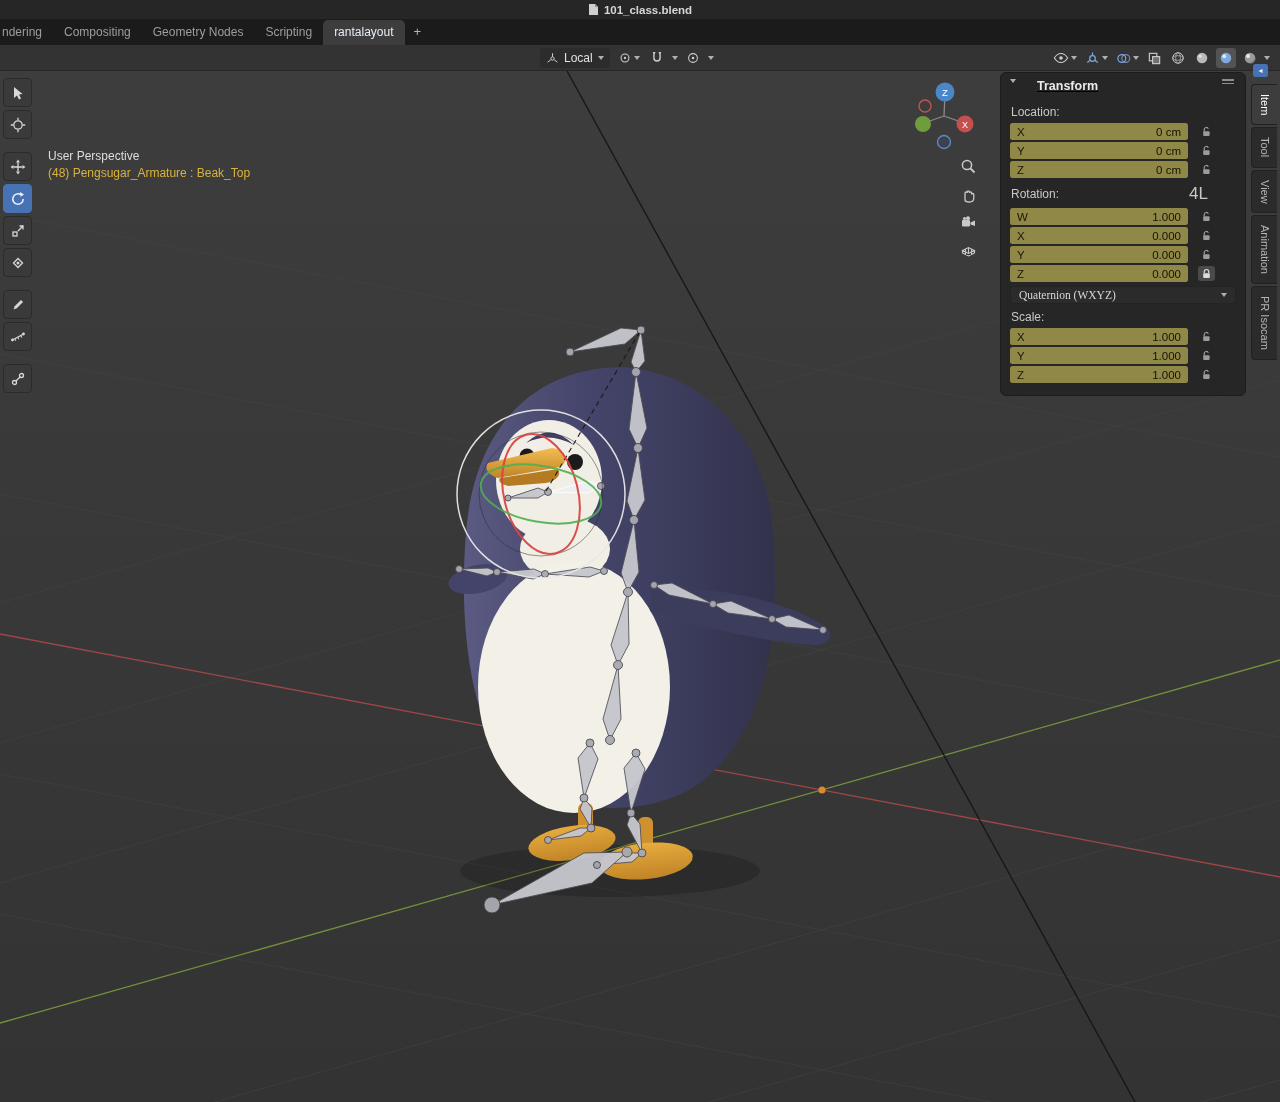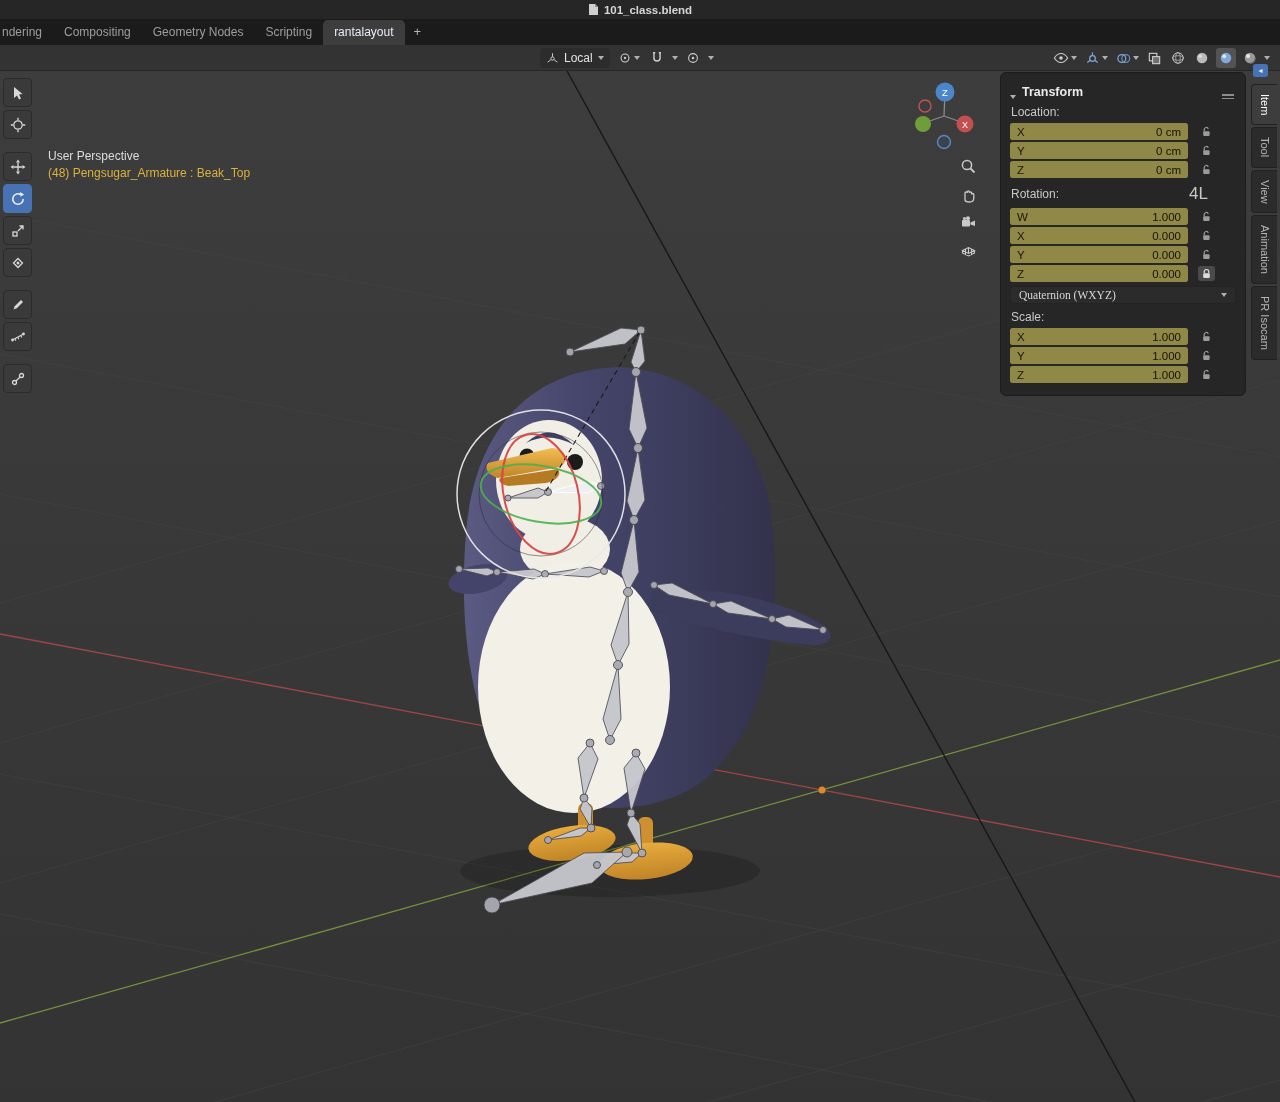--- a/index.html
+++ b/index.html
@@ -49,21 +49,21 @@
   .ovl-line2 { position:absolute; left:48px; top:95px; font-size:12px; color:#d9b13b; z-index:4; }
 
   
   .navgizmo { position:absolute; left:908px; top:80px; z-index:5; }
   .viewbtns { position:absolute; left:956px; top:155px; display:flex; flex-direction:column; gap:6px; z-index:5; }
   .vbtn { width:24px; height:22px; display:flex; align-items:center; justify-content:center; }
 
   
   .npanel { position:absolute; left:1000px; top:72px; width:246px; background:rgba(37,37,37,0.97);
             border:1px solid #1c1c1c; border-radius:6px; padding:6px 9px 10px 9px; z-index:6; }
-  .np-head { display:flex; align-items:flex-end; gap:6px; height:20px; }
+  .np-head { display:flex; align-items:flex-start; gap:21px; height:20px;text-decoration:underline; }
   .np-head .t { font-size:12.5px; color:#eaeaea; font-weight:bold; flex:1; }
   .drag-dots { display:flex; flex-direction:column; gap:2px; margin-right:2px; }
   .drag-dots i { display:block; width:12px; height:1.5px; background:#8d8d8d; }
   .seclabel { font-size:12px; color:#c8c8c8; margin:6px 0 4px 1px; display:flex; align-items:center; }
   .seclabel .badge { margin-left:auto; margin-right:28px; color:#c8c8c8; font-size:17px; }
   .prow { display:flex; align-items:center; margin-bottom:2px; }
   .pfield { width:178px; height:17px; background:#8f8847; border-radius:2.5px; display:flex;
             align-items:center; justify-content:space-between; padding:0 7px; }
   .pfield .ax { font-size:11.5px; color:#1b1808; }
   .pfield .vl { font-size:11.5px; color:#171405; }

